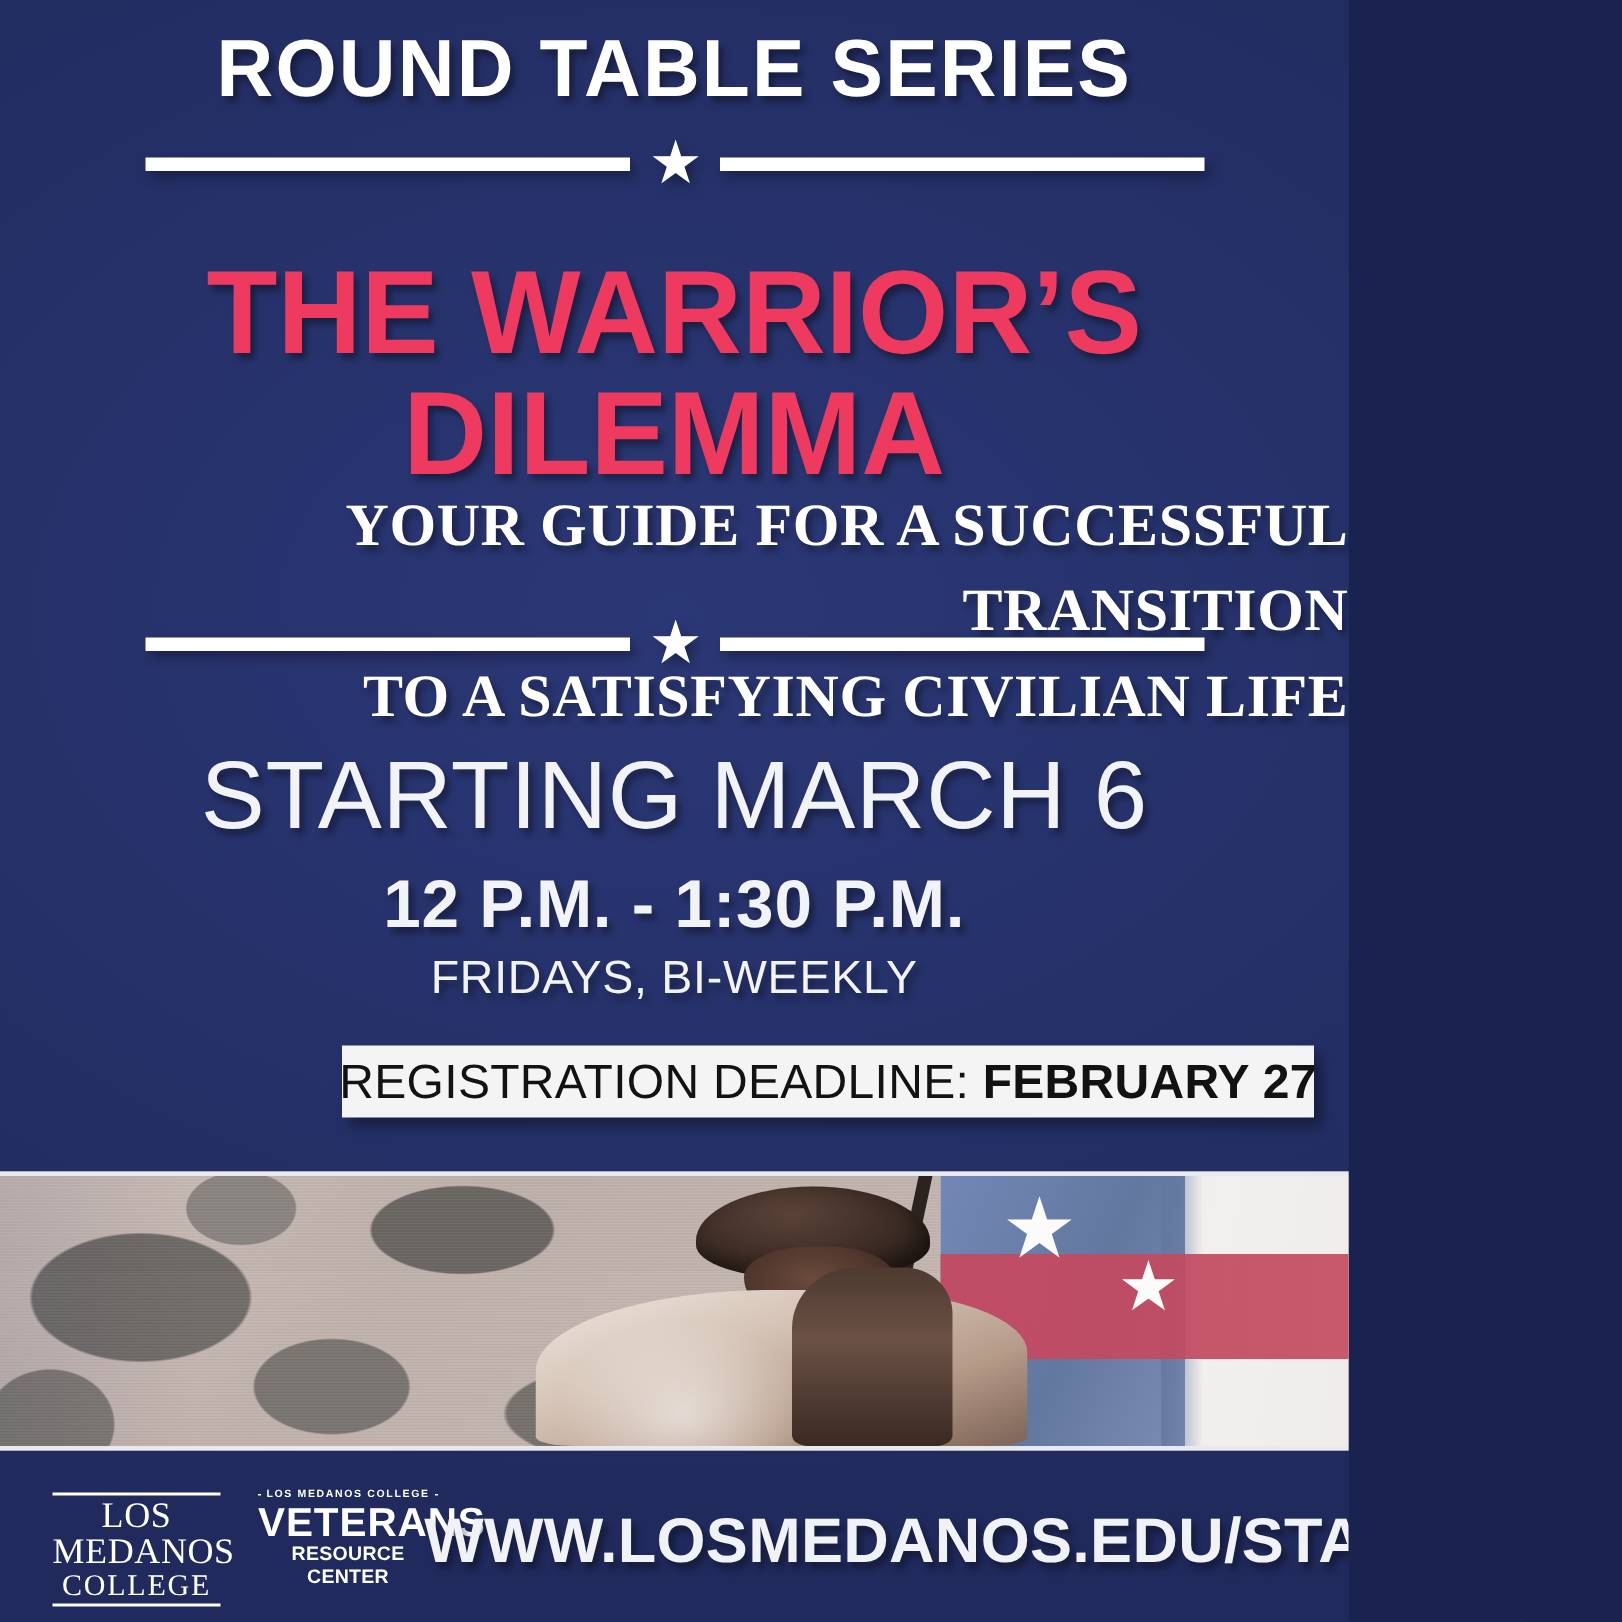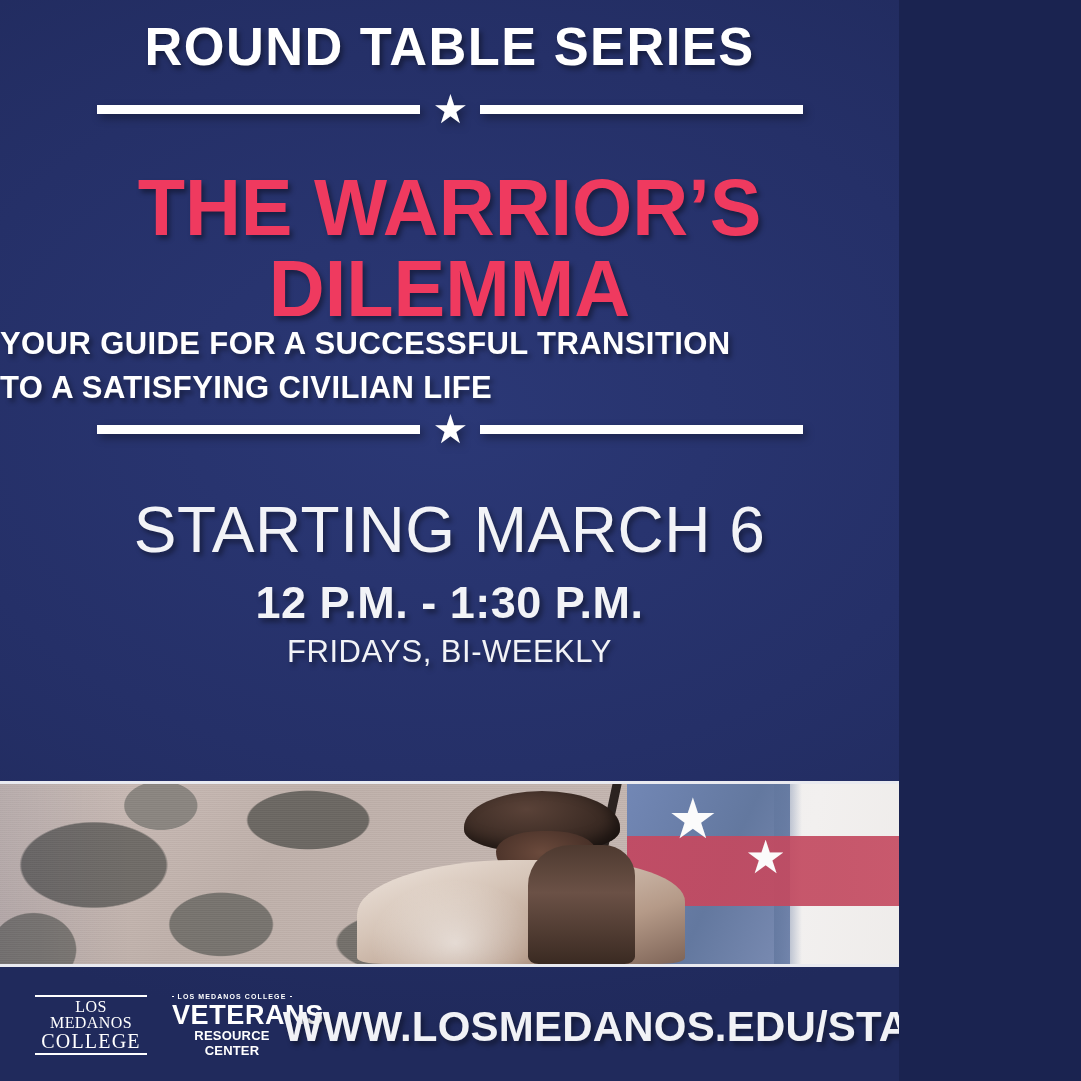--- a/index.html
+++ b/index.html
@@ -85,26 +85,27 @@
     line-height: 1.02;
     transform: scaleX(0.98);
   }
 
   
   .subtitle {
     position: absolute;
     top: 322px;
     left: 0;
     width: 100%;
-    text-align: left;
-    color: #ffffff;
-    font-size: 31px;
+    text-align: right;
+    color: #ffffff;
+    font-size: 40px;
     font-weight: bold;
     letter-spacing: 0.4px;
     line-height: 1.42;
+    font-family: Liberation Serif, serif;
   }
   .subtitle .line { display: block; }
 
   
   .tagline {
     position: absolute;
     top: 445px;
     left: 0;
     width: 100%;
     text-align: center;
@@ -335,21 +336,21 @@
     color: #ffffff;
     font-family: "Liberation Serif", serif;
     line-height: 1;
   }
   .logo-lmc .rule-top {
     height: 2px; background: #ffffff; margin-bottom: 2px;
   }
   .logo-lmc .rule-bot {
     height: 2px; background: #ffffff; margin-top: 2px;
   }
-  .logo-lmc .l1 { font-size: 16px; letter-spacing: 0.4px; }
+  .logo-lmc .l1 { font-size: 24px; letter-spacing: 0.4px; }
   .logo-lmc .l2 { font-size: 20px; letter-spacing: 1.2px; }
 
   .logo-vrc {
     position: absolute;
     left: 172px;
     top: 26px;
     width: 120px;
     text-align: center;
     color: #ffffff;
   }
@@ -418,20 +419,24 @@
     <span class="rule"></span>
     <span class="star">★</span>
     <span class="rule"></span>
   </div>
 
 
   <div class="date-main sh">STARTING MARCH 6</div>
   <div class="date-time sh">12 P.M. - 1:30 P.M.</div>
   <div class="date-freq sh">FRIDAYS, BI-WEEKLY</div>
 
+  <div class="badge">
+    <span class="lbl">REGISTRATION DEADLINE:</span>
+    <span class="val">FEBRUARY 27</span>
+  </div>
 
   <div class="photo-band">
     <div class="band-inner">
       <div class="camo"></div>
       <div class="flag">
         <div class="canton"></div>
         <div class="stripe"></div>
         <span class="star-a">★</span>
         <span class="star-b">★</span>
       </div>

